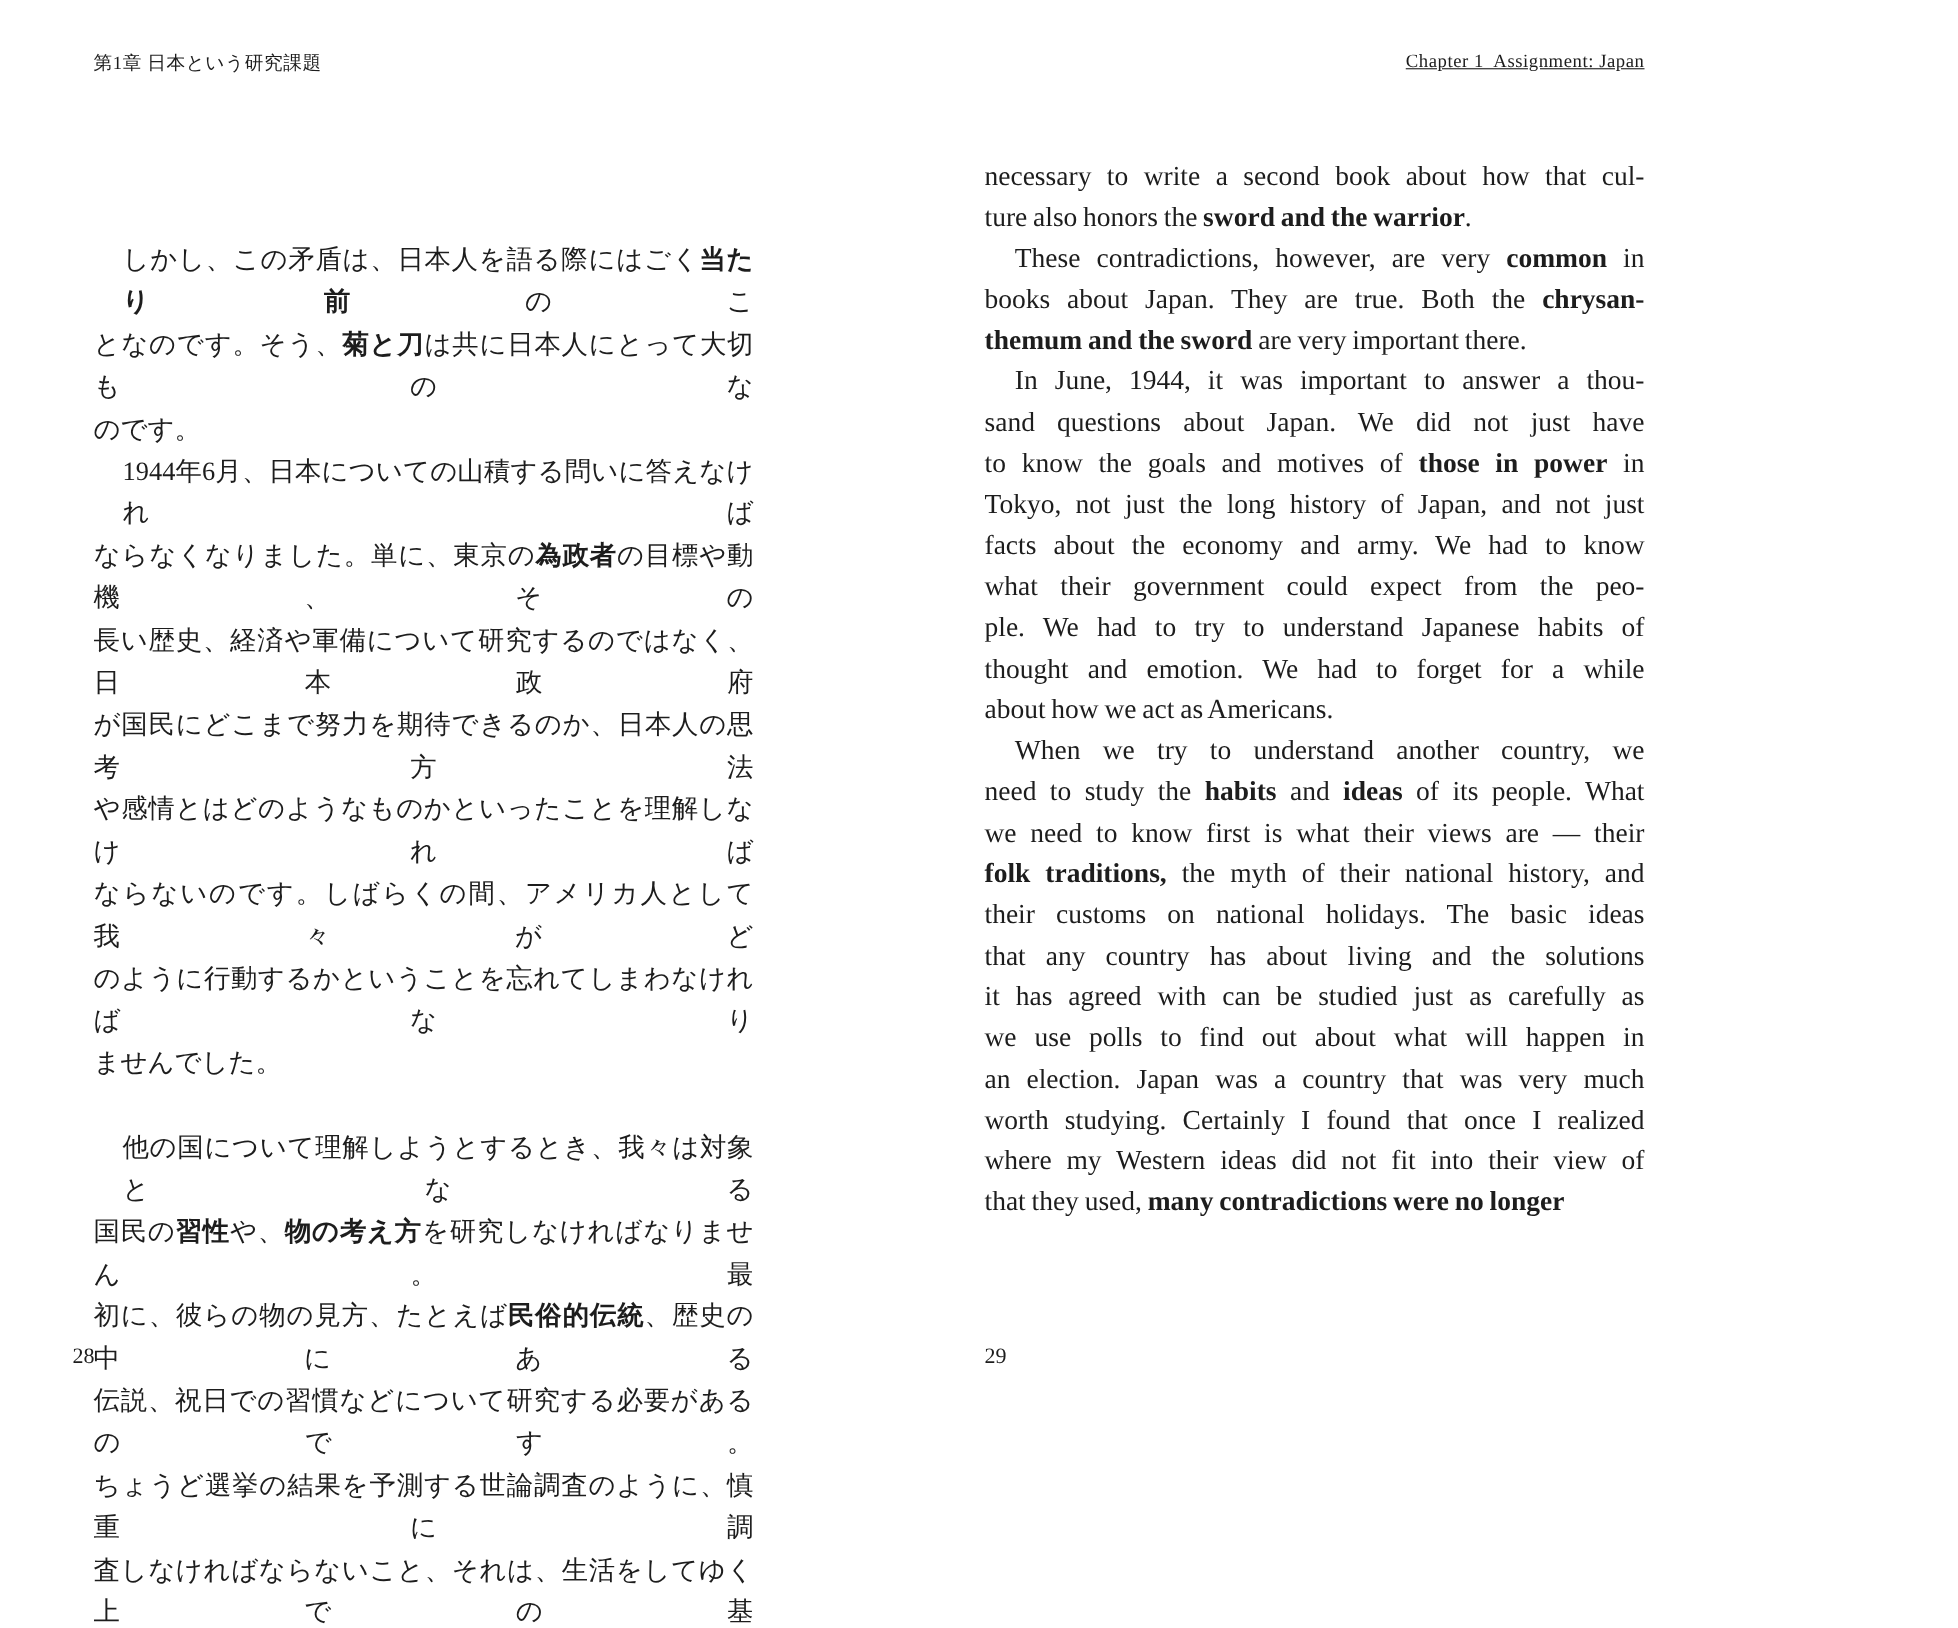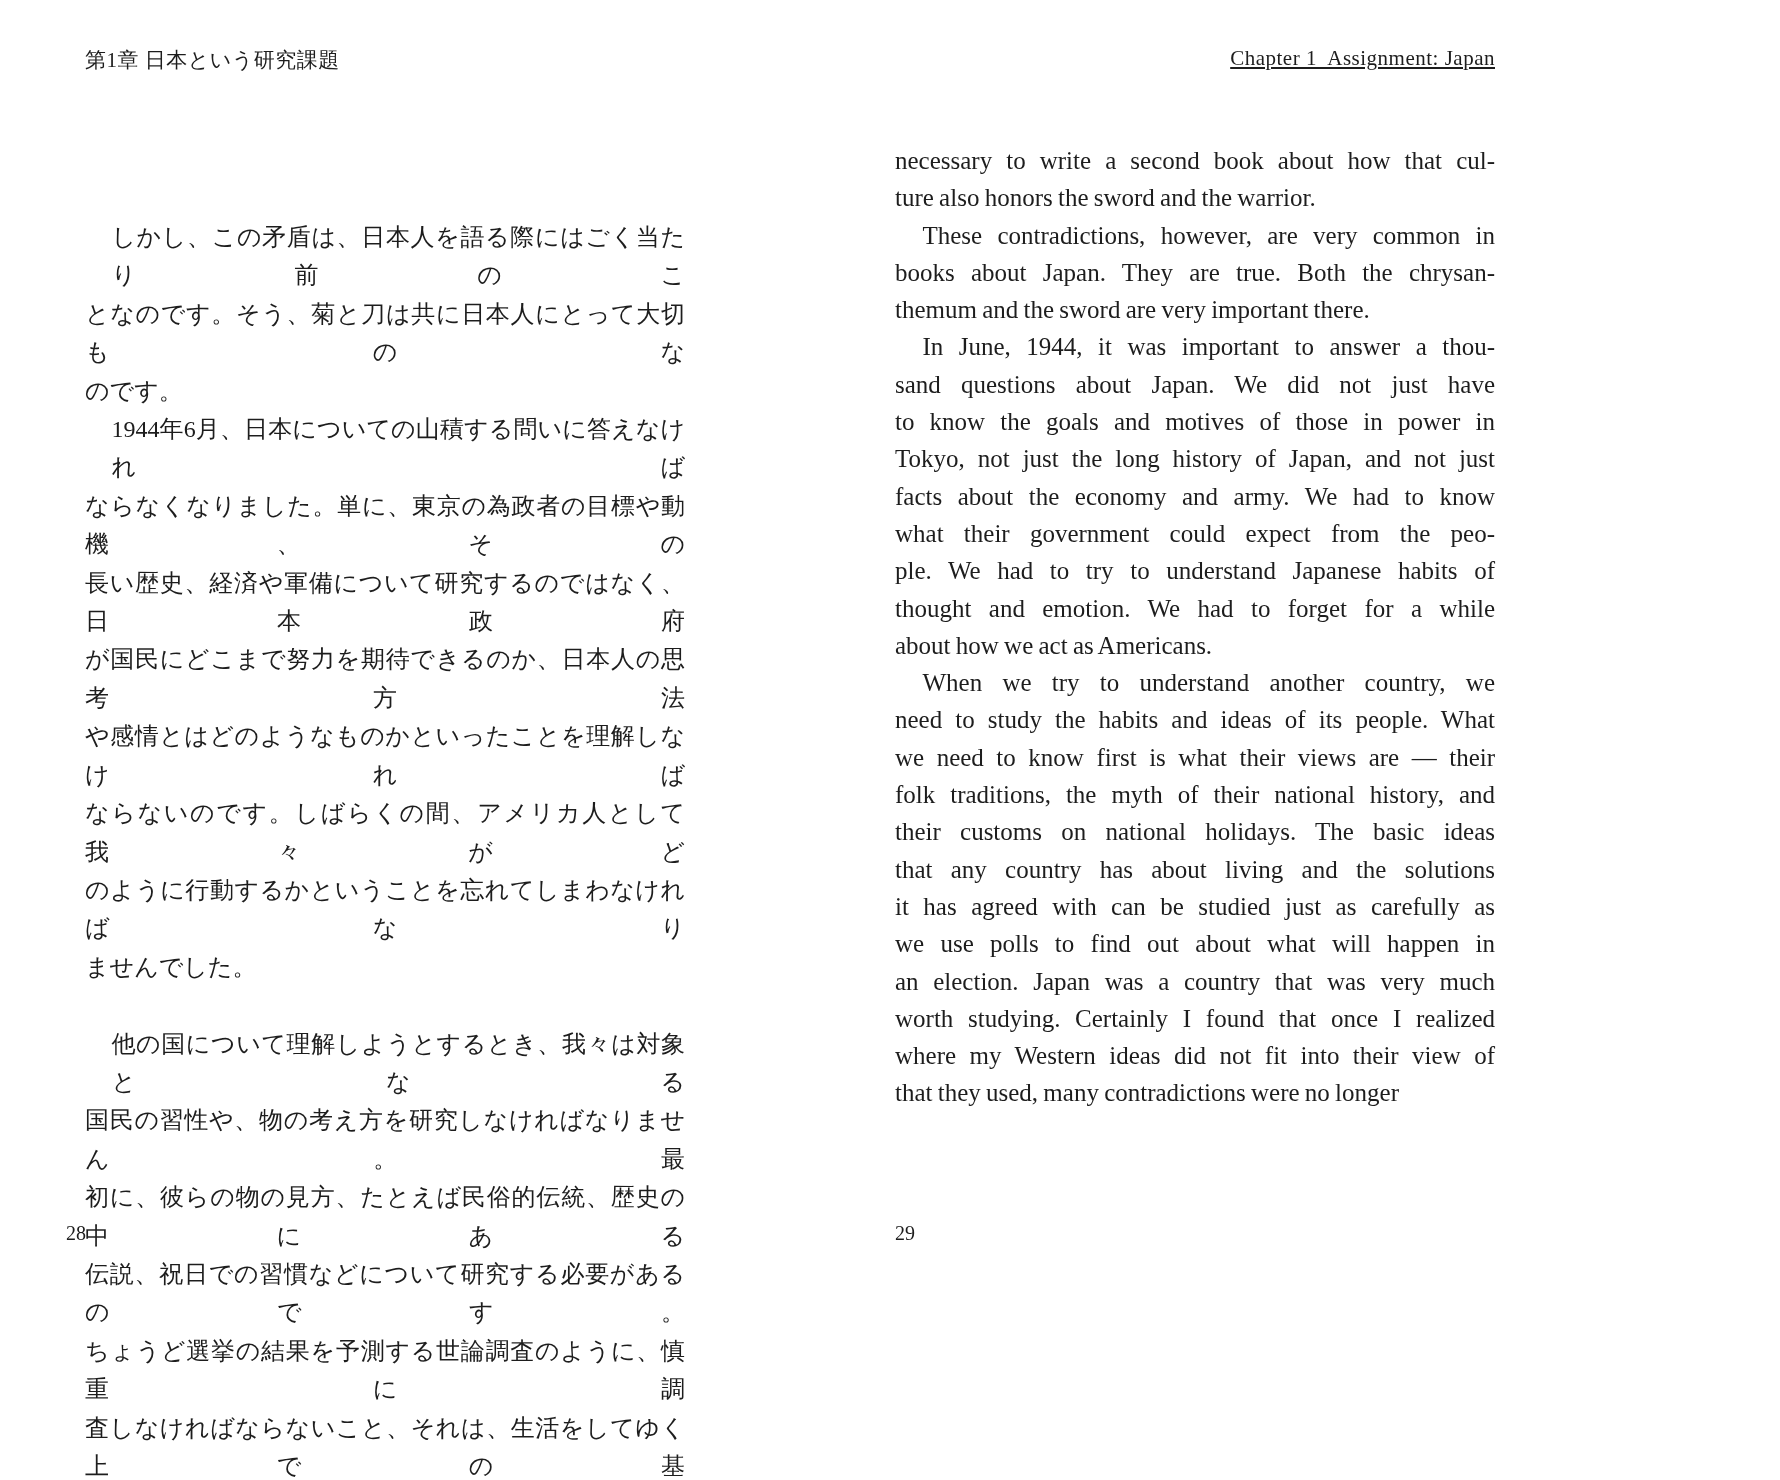--- a/index.html
+++ b/index.html
@@ -11,21 +11,21 @@
     position: relative;
     width: 1780px;
     height: 1480px;
     font-family: "Liberation Serif", "DejaVu Serif", serif;
     color: #1d1d1d;
     overflow: hidden;
   }
   .running-header {
     position: absolute;
     top: 46px;
-    font-size: 21px;
+    font-size: 17px;
     letter-spacing: 0.5px;
     white-space: pre;
   }
   .running-header.left  { left: 85px; }
   .running-header.right { left: 895px; width: 600px; text-align: right; text-decoration: underline; }
 
   .text-column { position: absolute; }
 
   
   .col-jp {
@@ -46,21 +46,21 @@
   }
 
   .line { white-space: nowrap; }
   .line.j {
     white-space: normal;
     text-align: justify;
     text-align-last: justify;
   }
   .line.ind { padding-left: 1.1em; }
   .gap { height: 38.4px; }
-  .b { font-weight: 400; }
+  .b { font-weight: 700; }
 
   .page-number {
     position: absolute;
     top: 1222px;
     font-size: 20px;
   }
   .page-number.left  { left: 66px; }
   .page-number.right { left: 895px; width: 600px; }
 </style>
 </head>

